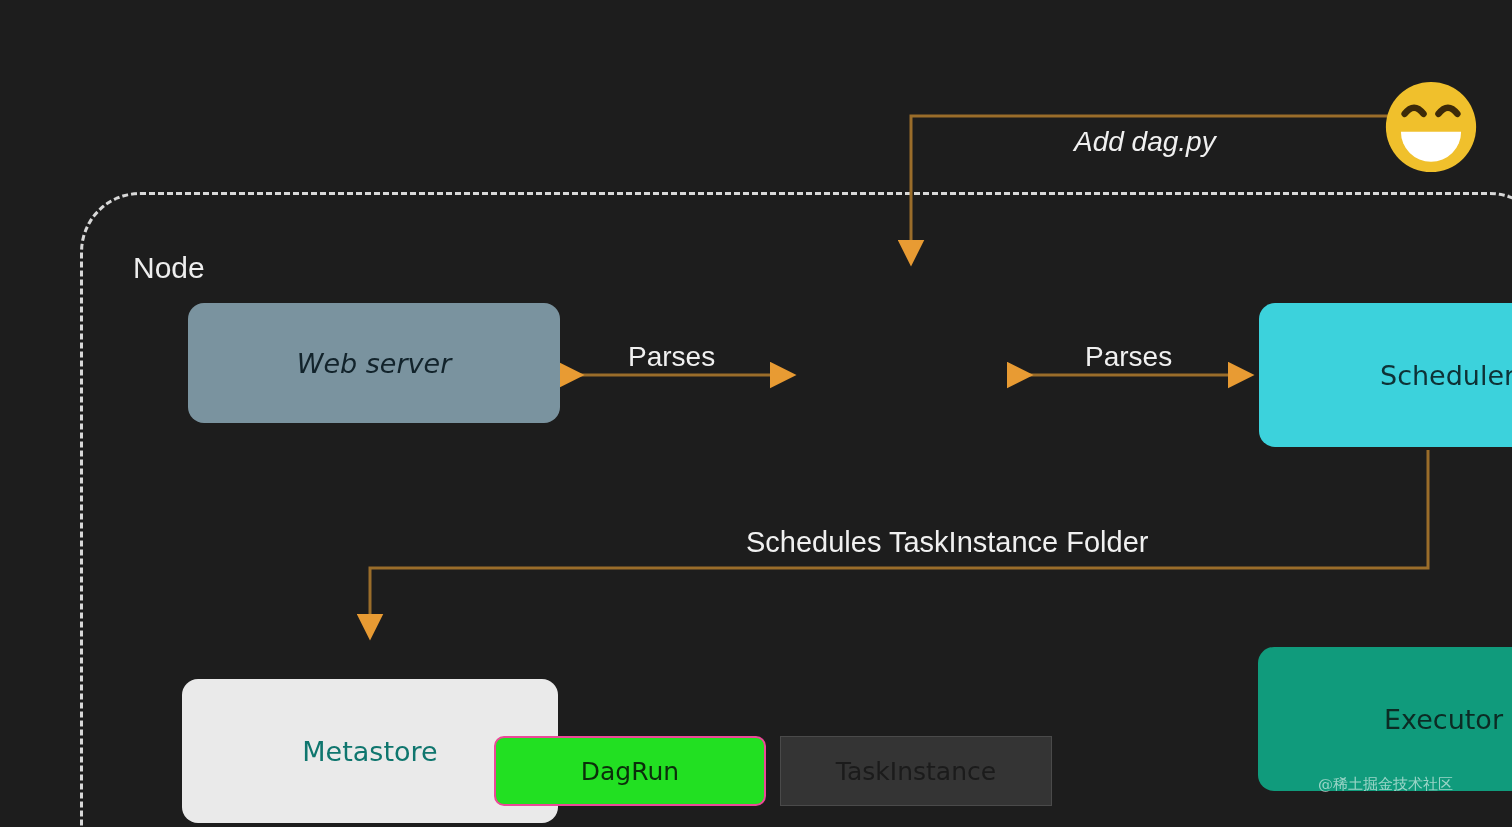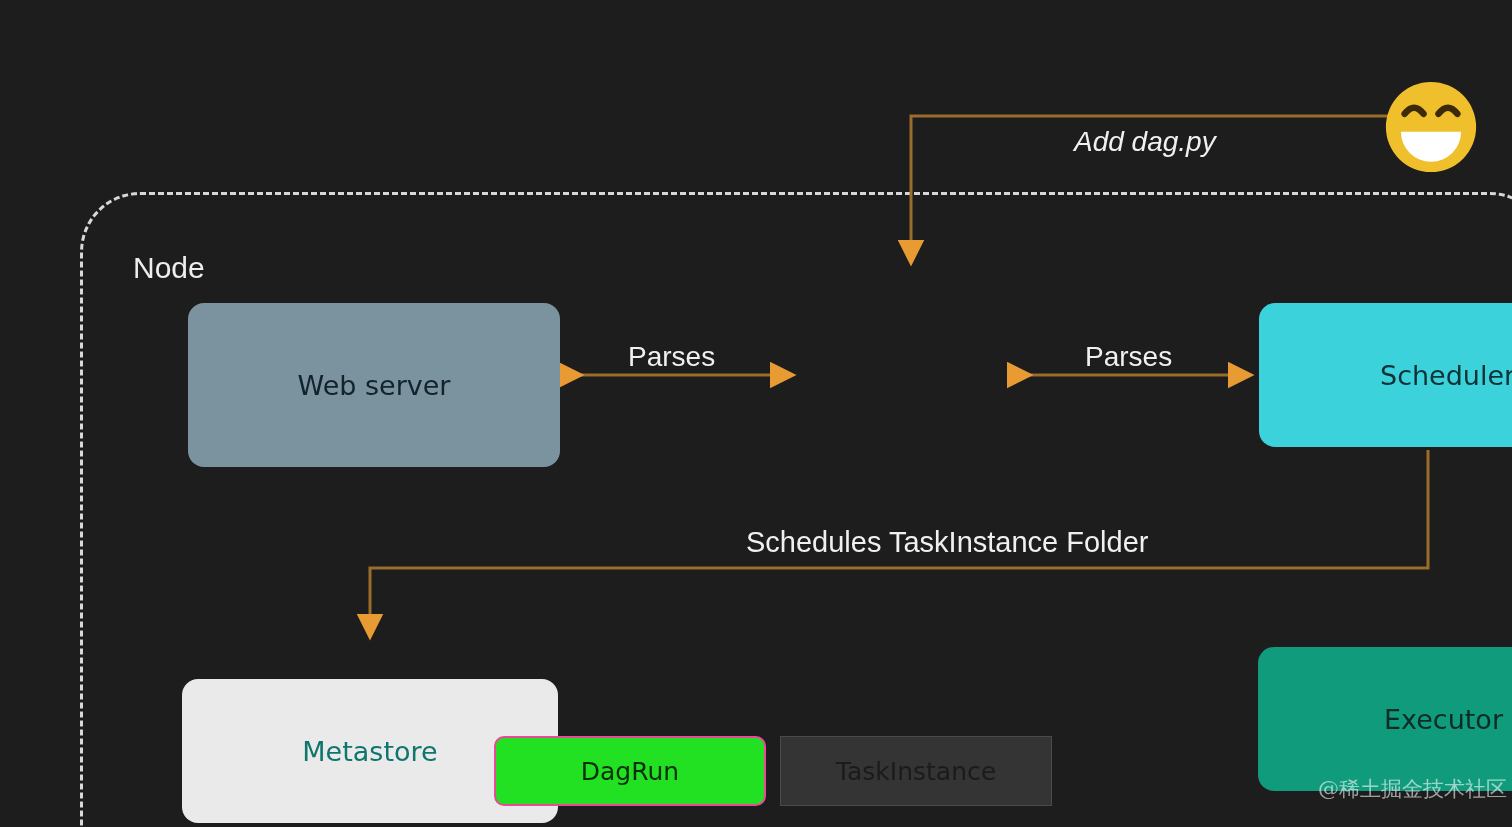--- a/index.html
+++ b/index.html
@@ -58,25 +58,26 @@
     box-sizing: border-box;
     border-radius: 14px;
     font-family: "DejaVu Sans", sans-serif;
     font-weight: 400;
   }
 
   #web-server {
     left: 188px;
     top: 303px;
     width: 372px;
-    height: 164px;
+    height: 120px;
     background: #7a939f;
     color: #12232b;
     font-size: 27px;
     border-radius: 16px;
+    font-style: italic;
   }
 
   #folder-dags {
     left: 801px;
     top: 273px;
     width: 218px;
     height: 205px;
     background: #f25f83;
     color: #ffffff;
     font-size: 27px;
@@ -176,21 +177,21 @@
     width: 94px;
     height: 94px;
   }
 
   
   #watermark {
     position: absolute;
     left: 1318px;
     top: 775px;
     font-family: "DejaVu Serif", serif;
-    font-size: 21px;
+    font-size: 15px;
     color: rgba(255,255,255,0.58);
     white-space: nowrap;
   }
 </style>
 </head>
 <body>
 
 <div id="slide">
 
 

